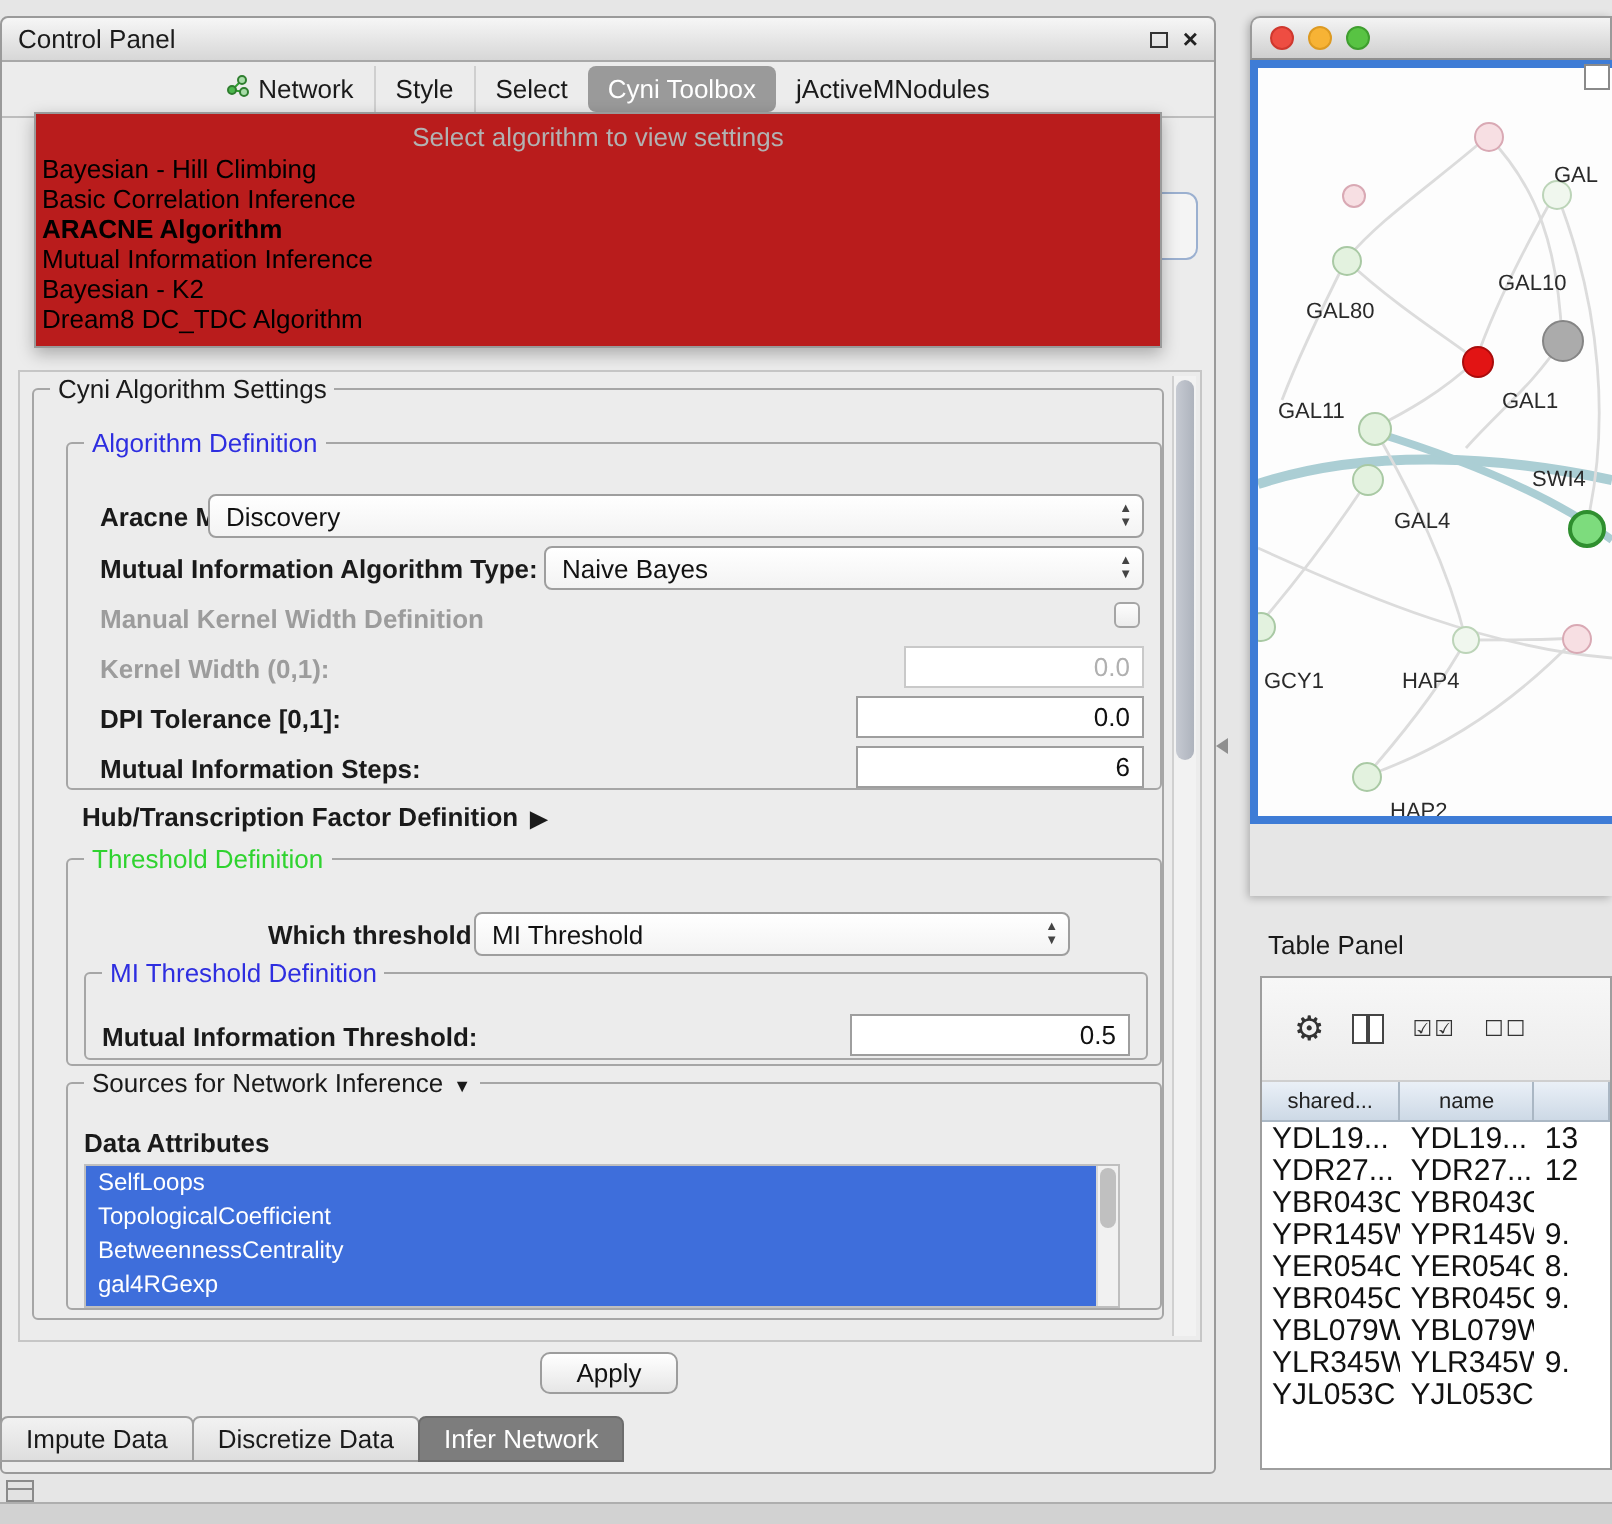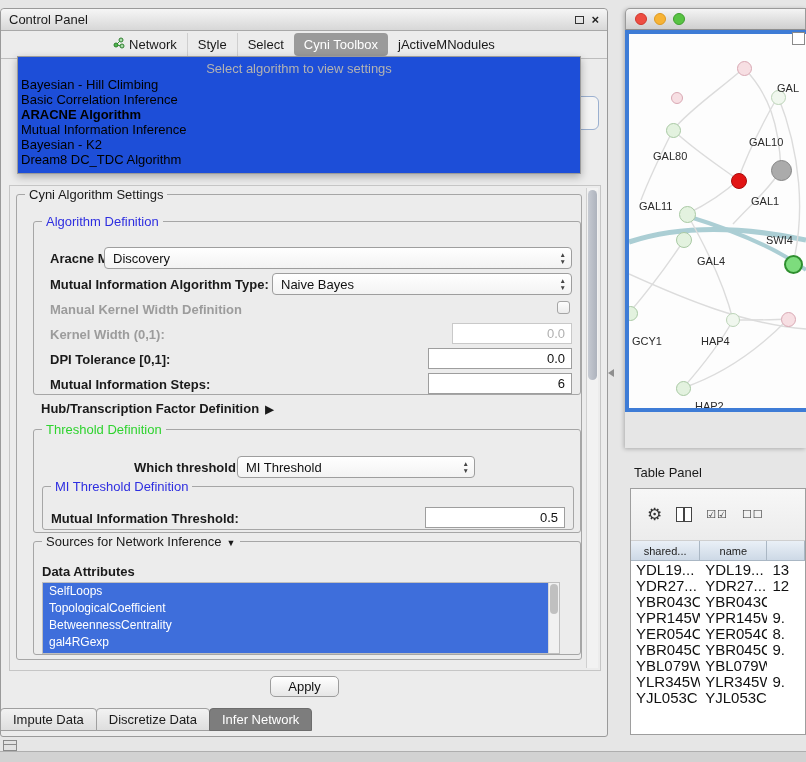--- a/index.html
+++ b/index.html
@@ -26,21 +26,21 @@
   .cp-tab:first-child { border-left:none; }
   .cp-tab.active { background:#9a9a9a; color:#fff; border-radius:4px; border-left:none; }
   .cp-tab.active + .cp-tab { border-left:none; }
 
   
   .combo-fragment { position:absolute; left:568px; top:87px; width:30px; height:34px;
         border:1px solid #9bb0d0; border-radius:6px; background:#f4f4f4; z-index:1; }
 
   
   .algo-popup { position:absolute; left:16px; top:47px; width:564px; height:118px;
-        background:#1d4ed8; border:1px solid #9a9a9a; z-index:3;
+        background:#b91c1c; border:1px solid #9a9a9a; z-index:3;
         box-shadow:0 3px 8px rgba(0,0,0,.28); padding-top:3px; }
   .algo-placeholder { font-size:13px; color:#b2b2b2; text-align:center; height:17px; line-height:17px; }
   .algo-item { font-size:13px; color:#000; height:15px; line-height:15px; padding-left:3px; white-space:nowrap; }
   .algo-item.selected { font-weight:bold; }
 
   
   .scrollpane { position:absolute; left:8px; top:176px; width:592px; height:486px;
         border:1px solid #c6c6c6; background:#ececec; }
   .group { position:absolute; border:1px solid #a6a6a6; border-radius:3px; }
   .group-title { position:absolute; top:-8px; left:8px; background:#ececec; padding:0 4px;
@@ -242,21 +242,21 @@
         </div>
 
         <div class="hub-line" style="left:24px; top:206px;">
           <span>Hub/Transcription Factor Definition</span><span class="tri-right">▶</span>
         </div>
 
         <div class="group" style="left:16px; top:234px; width:548px; height:104px;">
           <span class="group-title green">Threshold Definition</span>
 
           <span class="flabel" style="left:56px; top:30px;margin-left:44px;">Which threshold to use:</span>
-          <div class="combo" style="left:203px; top:26px; width:238px;">
+          <div class="combo" style="left:203px; top:26px; width:298px;">
             <span>MI Threshold</span>
             <span class="arrows">▲<br>▼</span>
           </div>
 
           <div class="group" style="left:8px; top:56px; width:532px; height:44px;">
             <span class="group-title blue">MI Threshold Definition</span>
             <span class="flabel" style="left:8px; top:24px;">Mutual Information Threshold:</span>
             <div class="tfield" style="left:382px; top:20px; width:140px;">
               <span>0.5</span>
             </div>

